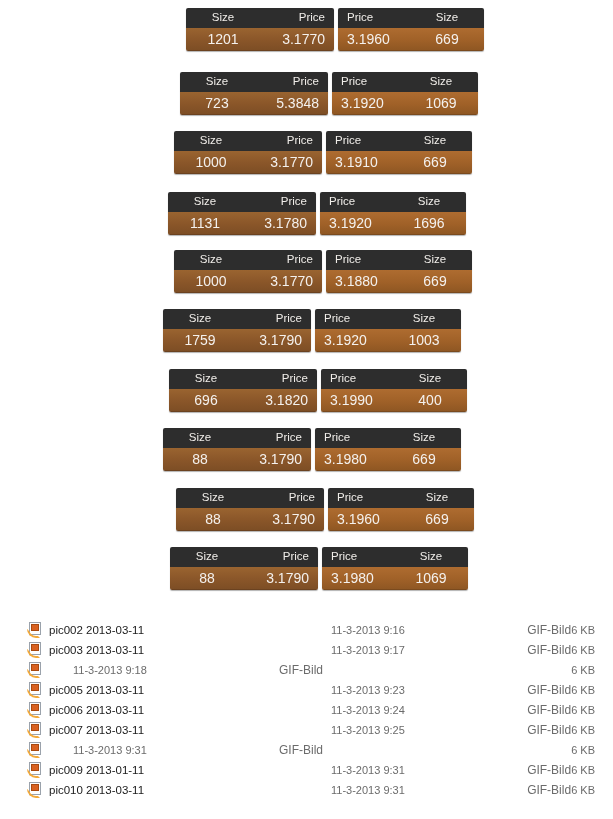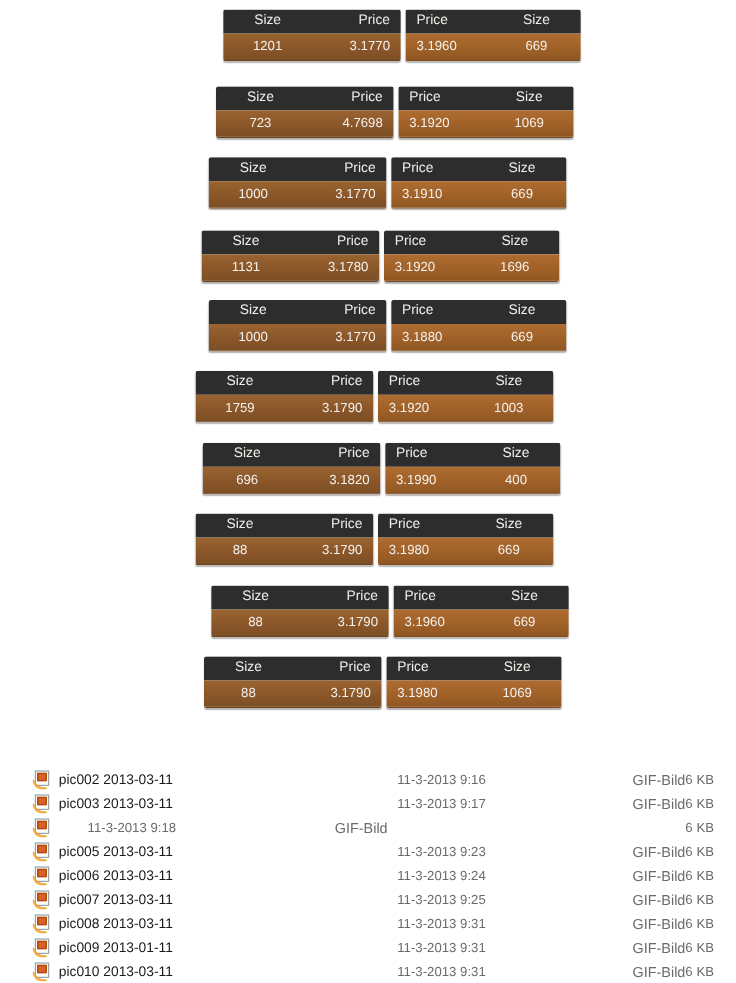--- a/index.html
+++ b/index.html
@@ -69,35 +69,35 @@
     line-height: 1;
     padding: 0 9px;
     box-sizing: border-box;
   }
   .hdr-row .cell {
     color: #f0ede9;
     font-size: 11.5px;
   }
   .val-row .cell {
     color: #f4f1ee;
-    font-size: 11px;
+    font-size: 14px;
   }
 
   
   .bid .c-size  { width: 74px; text-align: center; }
   .bid .c-price { width: 74px; text-align: right; }
   
   .ask .c-price { width: 72px; text-align: left; }
   .ask .c-size  { width: 74px; text-align: center; }
 
   
   #file-list {
     position: absolute;
     left: 0;
-    top: 640px;
+    top: 620px;
     width: 613px;
     font-family: "Liberation Sans", sans-serif;
   }
   .file-row {
     display: flex;
     align-items: center;
     height: 20px;
     padding-left: 27px;
     box-sizing: border-box;
   }
@@ -193,21 +193,21 @@
       </div>
     </div>
     <div class="book-snapshot" style="left: 180px; top: 72px;">
       <div class="book-half bid">
         <div class="hdr-row">
           <div class="cell c-size">Size</div>
           <div class="cell c-price">Price</div>
         </div>
         <div class="val-row">
           <div class="cell c-size">723</div>
-          <div class="cell c-price">4.7698</div>
+          <div class="cell c-price">5.3848</div>
         </div>
       </div>
       <div class="book-half ask">
         <div class="hdr-row">
           <div class="cell c-price">Price</div>
           <div class="cell c-size">Size</div>
         </div>
         <div class="val-row">
           <div class="cell c-price">3.1920</div>
           <div class="cell c-size">1069</div>
@@ -457,21 +457,20 @@
       <span class="file-date">11-3-2013 9:25</span>
       <span class="file-type">GIF-Bild</span>
       <span class="file-size">6 KB</span>
     </div>
     <div class="file-row">
       <span class="file-icon">
         <span class="page"></span>
         <span class="photo"></span>
         <span class="swoosh"></span>
       </span>
-      <span class="file-name">pic008 2013-03-11</span>
       <span class="file-date">11-3-2013 9:31</span>
       <span class="file-type">GIF-Bild</span>
       <span class="file-size">6 KB</span>
     </div>
     <div class="file-row">
       <span class="file-icon">
         <span class="page"></span>
         <span class="photo"></span>
         <span class="swoosh"></span>
       </span>

